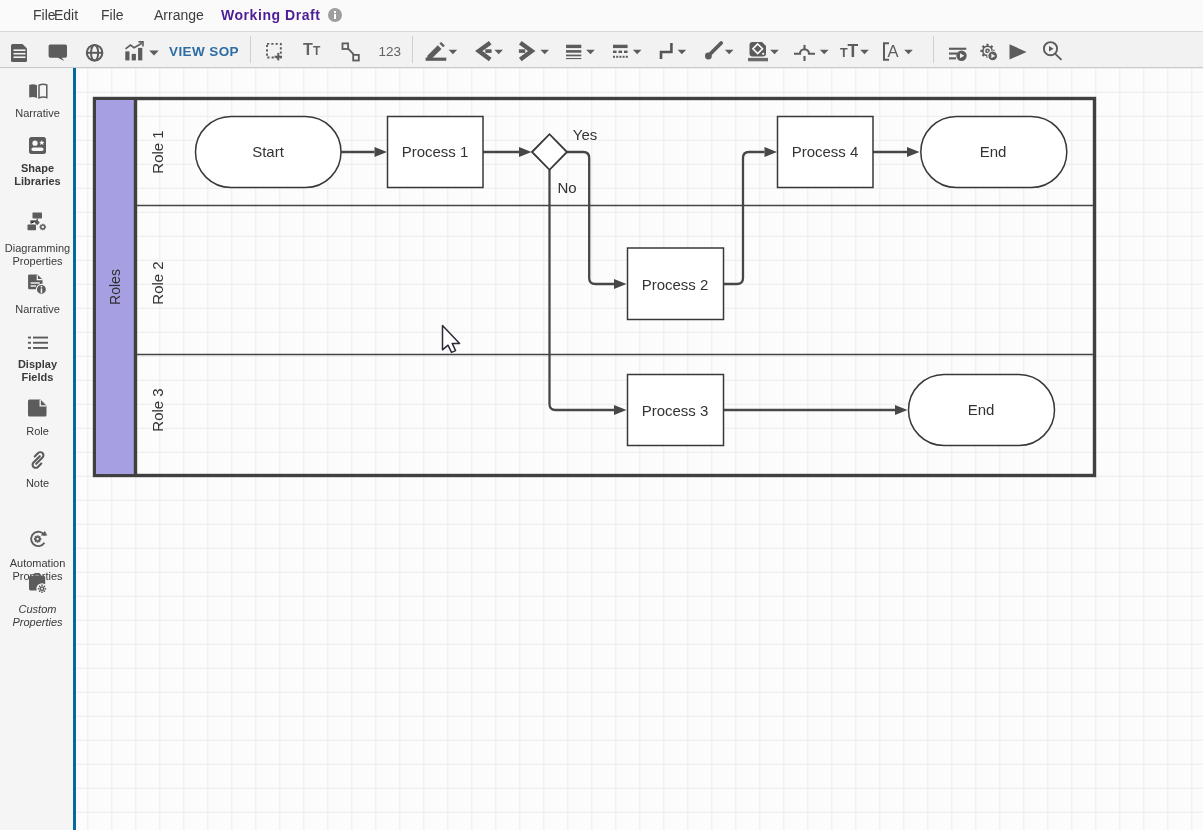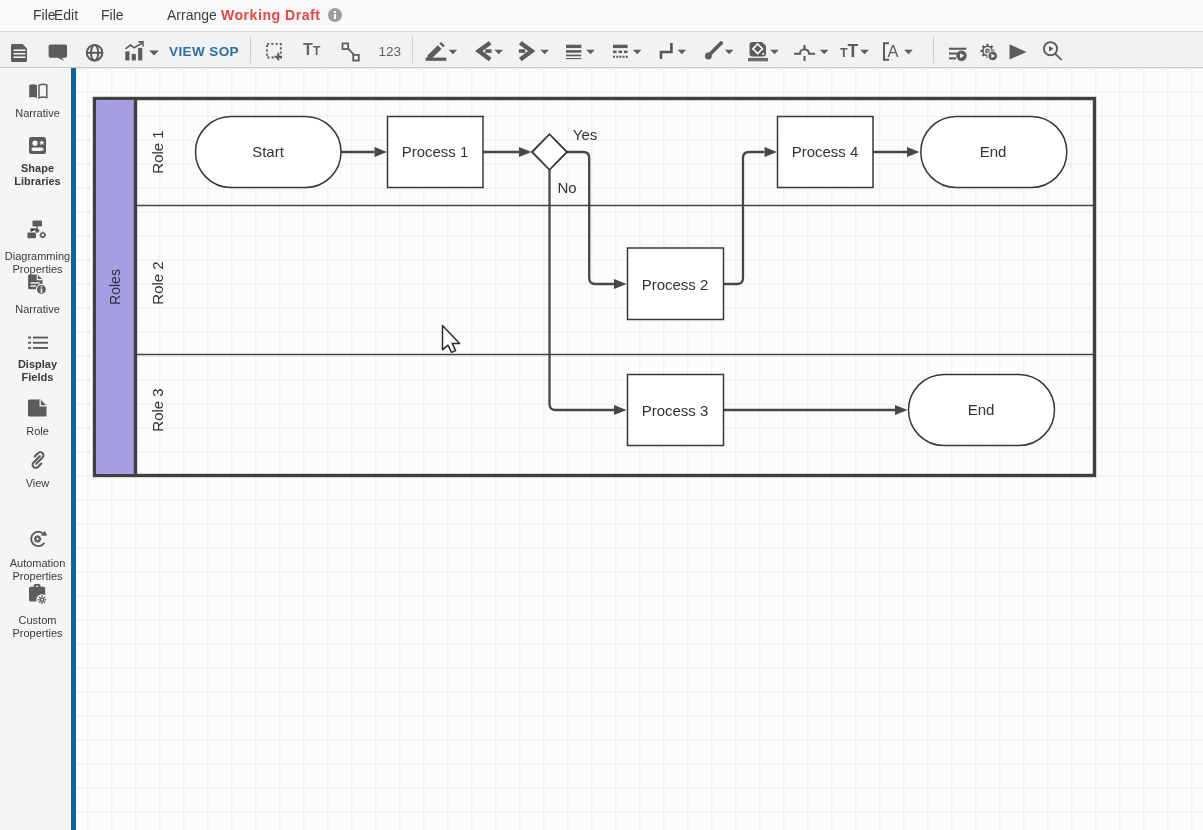--- a/index.html
+++ b/index.html
@@ -2,40 +2,40 @@
 <html><head>
 <meta charset="utf-8">
 <style>
   * { margin:0; padding:0; box-sizing:border-box; }
   html,body { width:1203px; height:830px; overflow:hidden; font-family:"Liberation Sans", sans-serif; }
   body { position:relative; background:#fff; }
   #menubar { position:absolute; left:0; top:0; width:1203px; height:32px; background:#fafafa; border-bottom:1px solid #d9d9d9; }
   .mitem { position:absolute; top:0; height:31px; line-height:31px; font-size:14px; color:#3d3d3d; }
   #toolbar { position:absolute; left:0; top:32px; width:1203px; height:36px; background:#f2f2f2; border-bottom:1px solid #c9c9c9; }
   .tsep { position:absolute; top:4px; height:27px; width:1px; background:#cfcfcf; }
-  #sidebar { position:absolute; left:0; top:68px; width:76px; height:762px; background:#f5f5f5; border-right:5px solid #0369a1; }
+  #sidebar { position:absolute; left:0; top:68px; width:76px; height:762px; background:#f5f5f5; border-right:3px solid #0369a1; }
   .sitem { position:absolute; left:0; width:75px; text-align:center; color:#3a3a3a; }
   .sitem .lbl { font-size:11px; line-height:12.5px; color:#3a3a3a; margin-top:4px; }
   #canvas { position:absolute; left:76px; top:68px; width:1127px; height:762px;
     background-color:#fcfcfc;
     background-image: linear-gradient(to right, #ececec 1px, transparent 1px),
                       linear-gradient(to bottom, #ececec 1px, transparent 1px);
     background-size:24px 24px;
     background-position:11.3px 23.8px; }
   #diagram { position:absolute; left:0; top:0; width:1203px; height:830px; pointer-events:none; }
 </style>
 </head>
 <body>
   <div id="canvas"></div>
   <div id="menubar">
     <div class="mitem" style="left:10px;margin-left:23px;">File</div>
     <div class="mitem" style="left:54px;">Edit</div>
     <div class="mitem" style="left:101px;">File</div>
-    <div class="mitem" style="left:154px;margin-left:13px;">Arrange</div>
-    <div class="mitem" style="left:221px; color:#ef4444; font-weight:bold; letter-spacing:0.55px;">Working Draft</div>
+    <div class="mitem" style="left:154px;">Arrange</div>
+    <div class="mitem" style="left:221px; color:#4c1d95; font-weight:bold; letter-spacing:0.55px;">Working Draft</div>
     <svg style="position:absolute; left:328px; top:8px;" width="14" height="14" viewBox="0 0 14 14">
       <circle cx="7" cy="7" r="7" fill="#9e9e9e"></circle>
       <rect x="6" y="3" width="2" height="2" fill="#fff"></rect>
       <rect x="6" y="6" width="2" height="5" fill="#fff"></rect>
     </svg>
   </div>
   <div id="toolbar">
     <svg style="position:absolute;left:0;top:0;" width="1203" height="35" viewBox="0 0 1203 35" fill="none">
       <g transform="translate(0,-31.6)">
 
@@ -205,21 +205,21 @@
     </div>
     <div class="sitem" style="top:69px;font-weight:bold;">
       <svg width="17" height="17" viewBox="0 0 17 17">
         <rect x="0" y="0" width="17" height="17" rx="2.5" fill="#5c5c5c"></rect>
         <circle cx="6" cy="6.2" r="2.6" fill="#f8f8f8"></circle>
         <path d="M12.8,3.2 l0.8,1.6 1.7,0.2 -1.2,1.2 0.3,1.7 -1.6,-0.8 -1.6,0.8 0.3,-1.7 -1.2,-1.2 1.7,-0.2 Z" fill="#f8f8f8"></path>
         <rect x="2.5" y="10.5" width="12" height="3.6" rx="1.8" fill="#f8f8f8"></rect>
       </svg>
       <div class="lbl">Shape<br>Libraries</div>
     </div>
-    <div class="sitem" style="top:152px;">
+    <div class="sitem" style="top:144px;">
       <svg width="21" height="22" viewBox="0 0 21 22">
         <rect x="5.5" y="0.5" width="9.5" height="6" rx="0.8" fill="#5c5c5c"></rect>
         <path d="M10.2,6.5 V9 M10.2,9 H4 V11.5 M10.2,9 h0" stroke="#5c5c5c" stroke-width="1.4"></path>
         <path d="M10.2,8 l2.6,2.6 -2.6,2.6 -2.6,-2.6 Z" fill="#5c5c5c"></path>
         <rect x="0.5" y="12.5" width="8.5" height="5.8" rx="0.8" fill="#5c5c5c"></rect>
         <g stroke="#5c5c5c" stroke-width="1.3">
           <line x1="15.8" y1="11.7" x2="15.8" y2="13"></line>
           <line x1="15.8" y1="17" x2="15.8" y2="18.3"></line>
           <line x1="12.5" y1="15" x2="13.8" y2="15"></line>
           <line x1="17.8" y1="15" x2="19.1" y2="15"></line>
@@ -264,41 +264,41 @@
       </svg>
       <div class="lbl">Role</div>
     </div>
     <div class="sitem" style="top:383px;">
       <svg width="18" height="18" viewBox="0 0 18 18">
         <g stroke="#5c5c5c" stroke-width="2.1" fill="none" stroke-linecap="round">
           <path d="M7.2,12.8 l6.3,-6.3 a3.1,3.1 0 0 0 -4.4,-4.4 l-3.4,3.4"></path>
           <path d="M10.8,5.2 l-6.3,6.3 a3.1,3.1 0 0 0 4.4,4.4 l3.4,-3.4"></path>
         </g>
       </svg>
-      <div class="lbl">View</div>
+      <div class="lbl">Note</div>
     </div>
     <div class="sitem" style="top:461px;">
       <svg width="20" height="20" viewBox="0 0 20 20">
         <path d="M16.4,13.8 a7.2,7.2 0 1 1 0.3,-7.2" stroke="#5c5c5c" stroke-width="1.9" fill="none"></path>
         <polygon points="12.7,6.4 19.3,6.4 16.8,1.9" fill="#5c5c5c"></polygon>
         <g stroke="#5c5c5c" stroke-width="1.9">
           <line x1="9.6" y1="6.3" x2="9.6" y2="8"></line>
           <line x1="9.6" y1="12" x2="9.6" y2="13.7"></line>
           <line x1="5.9" y1="10" x2="7.6" y2="10"></line>
           <line x1="11.6" y1="10" x2="13.3" y2="10"></line>
           <line x1="7" y1="7.4" x2="8.2" y2="8.6"></line>
           <line x1="11" y1="11.4" x2="12.2" y2="12.6"></line>
           <line x1="7" y1="12.6" x2="8.2" y2="11.4"></line>
           <line x1="11" y1="8.6" x2="12.2" y2="7.4"></line>
         </g>
         <circle cx="9.6" cy="10" r="1.9" fill="none" stroke="#5c5c5c" stroke-width="1.5"></circle>
       </svg>
       <div class="lbl">Automation<br>Properties</div>
     </div>
-    <div class="sitem" style="top:516px;">
+    <div class="sitem" style="top:505px;font-style:italic;">
       <svg width="19" height="22" viewBox="0 0 19 22">
         <path d="M6.5,3 a2.6,2.6 0 0 1 5.2,0" stroke="#5c5c5c" stroke-width="2" fill="none"></path>
         <rect x="1" y="2.8" width="16.2" height="14.6" rx="1.6" fill="#5c5c5c"></rect>
         <circle cx="14" cy="15.8" r="5.6" fill="#f8f8f8"></circle>
         <g stroke="#5c5c5c" stroke-width="1.5">
           <line x1="14" y1="11.6" x2="14" y2="13.2"></line>
           <line x1="14" y1="18.4" x2="14" y2="20"></line>
           <line x1="9.8" y1="15.8" x2="11.4" y2="15.8"></line>
           <line x1="16.6" y1="15.8" x2="18.2" y2="15.8"></line>
           <line x1="11.1" y1="12.9" x2="12.2" y2="14"></line>

